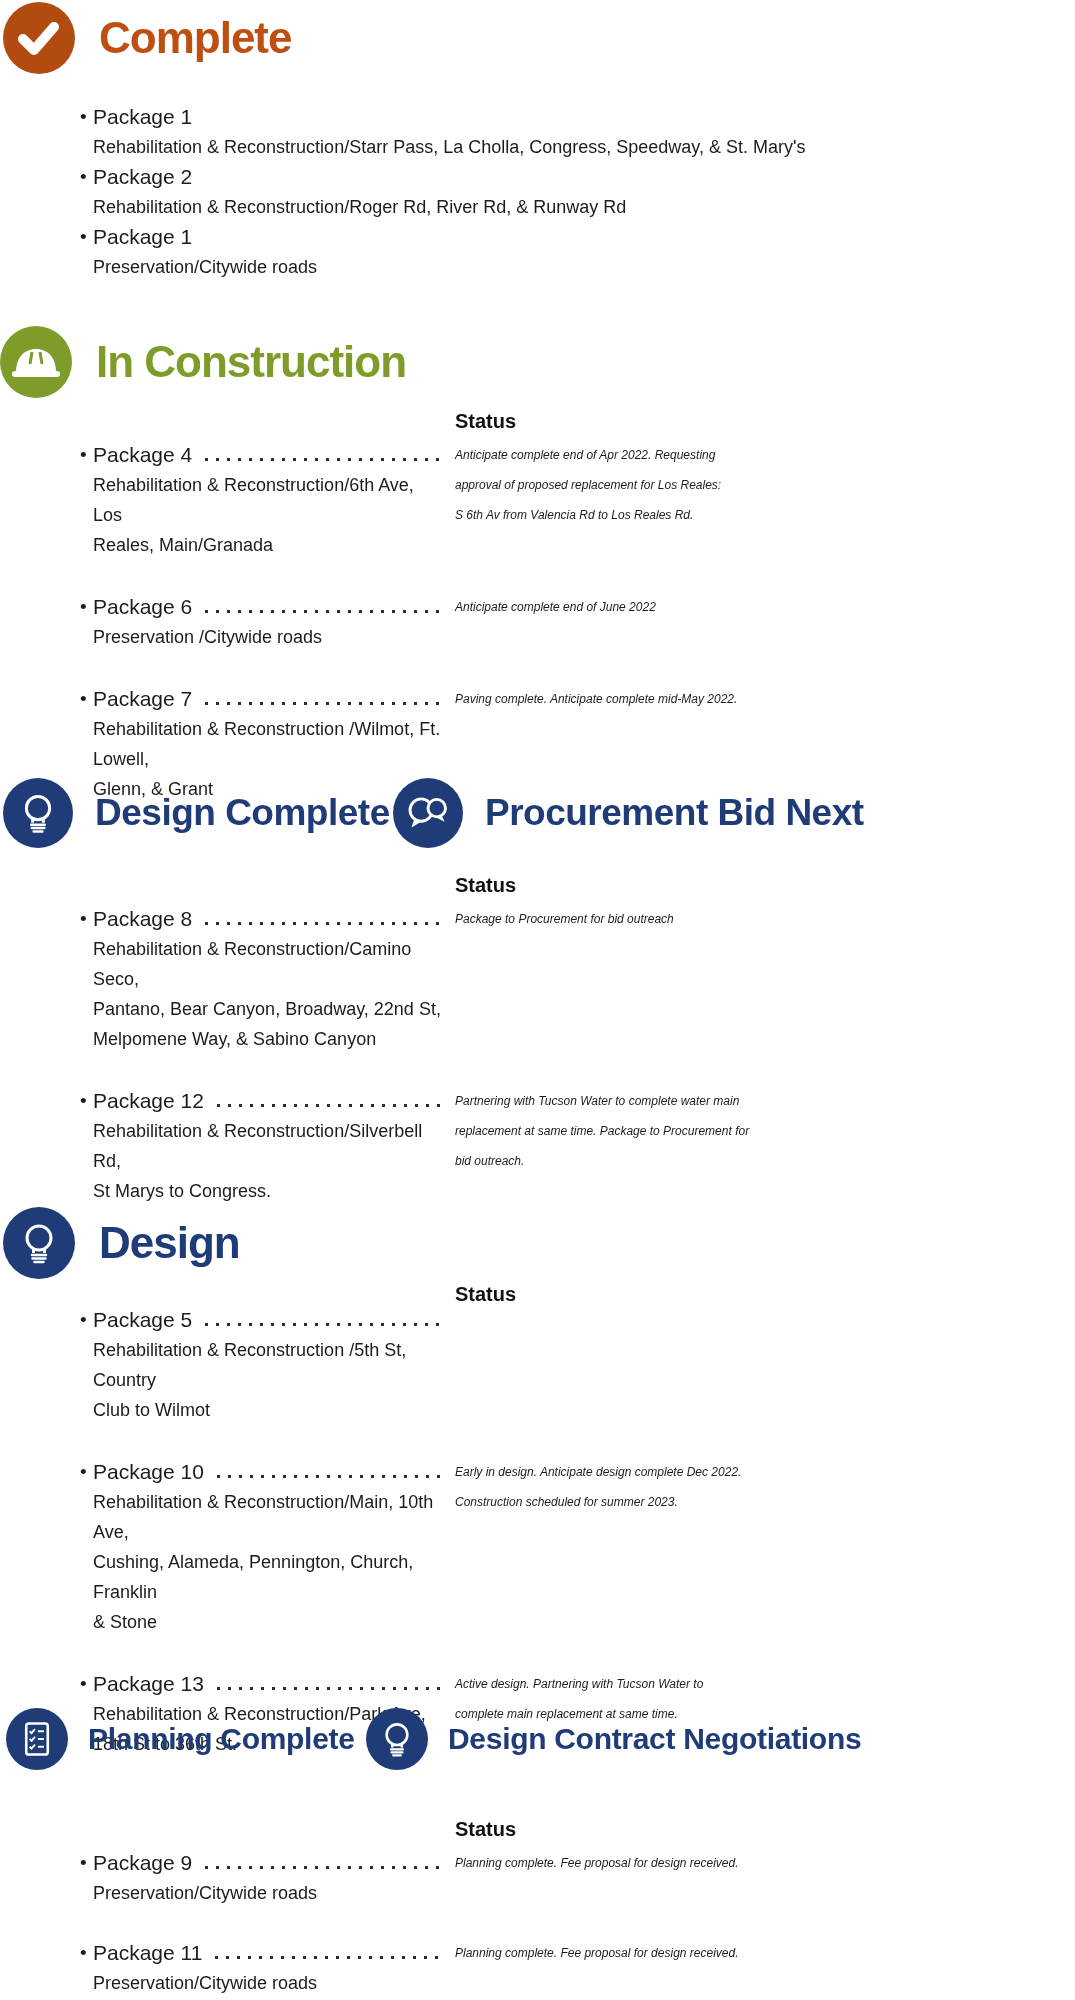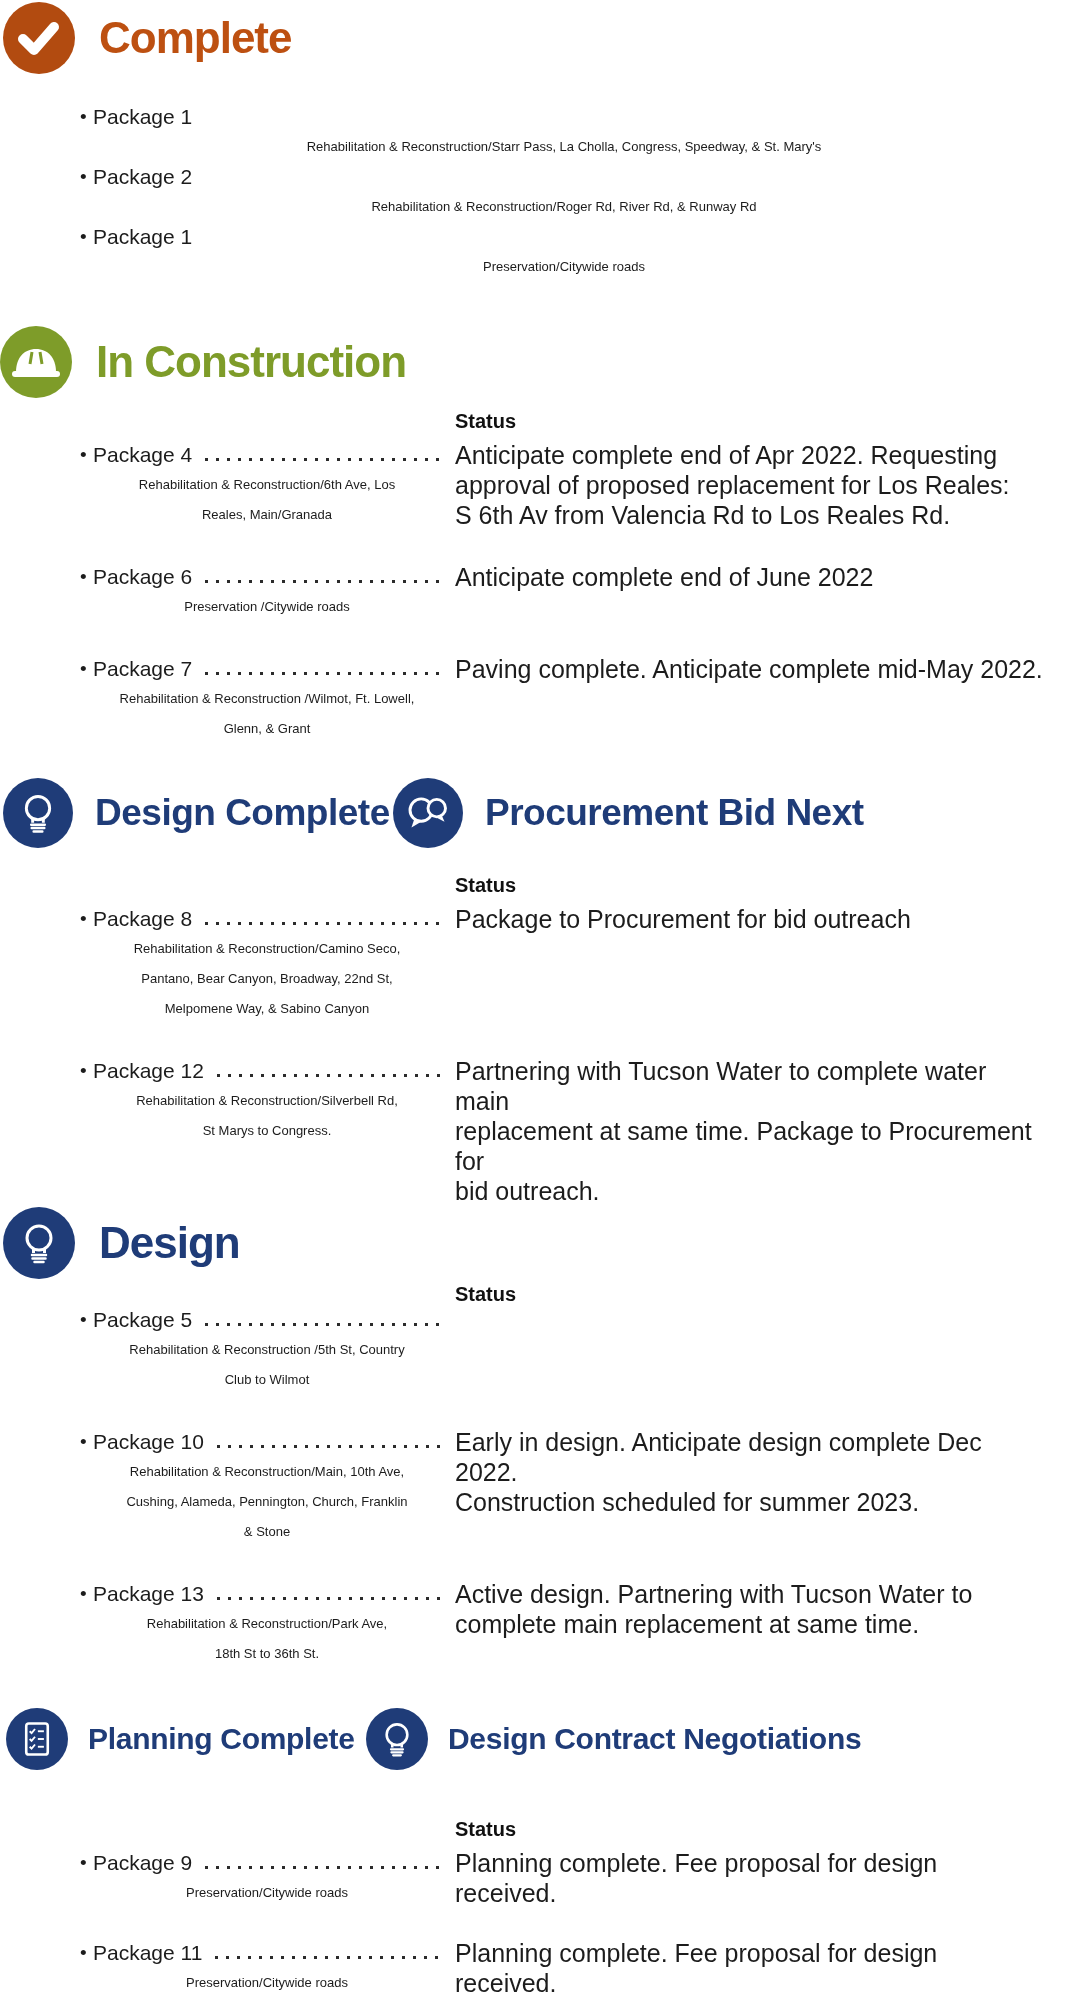--- a/index.html
+++ b/index.html
@@ -30,22 +30,22 @@
   .pkg { width:455px; box-sizing:border-box; padding-left:80px; padding-right:14px; flex:0 0 auto; }
   .pkg.wide { width:auto; flex:1 1 auto; padding-right:40px; }
   .name-row { display:flex; align-items:flex-start; line-height:30px; }
   .bullet { width:13px; flex:0 0 auto; font-size:19px; }
   .pkg-name { font-size:21px; white-space:nowrap; flex:0 0 auto;text-align:right; }
   .dots {
     flex:1 1 auto; height:5px; margin-left:9px; margin-top:17px;
     background-image:radial-gradient(circle, #2b2b2b 1.8px, rgba(0,0,0,0) 2px);
     background-size:11px 5px; background-repeat:repeat-x; background-position:left center;
   }
-  .pkg-desc { padding-left:13px; font-size:13px; line-height:30px; white-space:pre-line;text-align:center; }
-  .status-text { flex:1 1 auto; padding-right:32px; font-size:25px; line-height:30px; white-space:pre-line; }
+  .pkg-desc { padding-left:13px; font-size:18px; line-height:30px; white-space:pre-line; }
+  .status-text { flex:1 1 auto; padding-right:32px; font-size:12px; line-height:30px; white-space:pre-line;font-style:italic; }
 
   
   .rows.plain .pkg { width:auto; flex:1; }
 </style>
 </head>
 <body>
 
 <div class="page">
 
   <div class="section" style="top:2px;">

